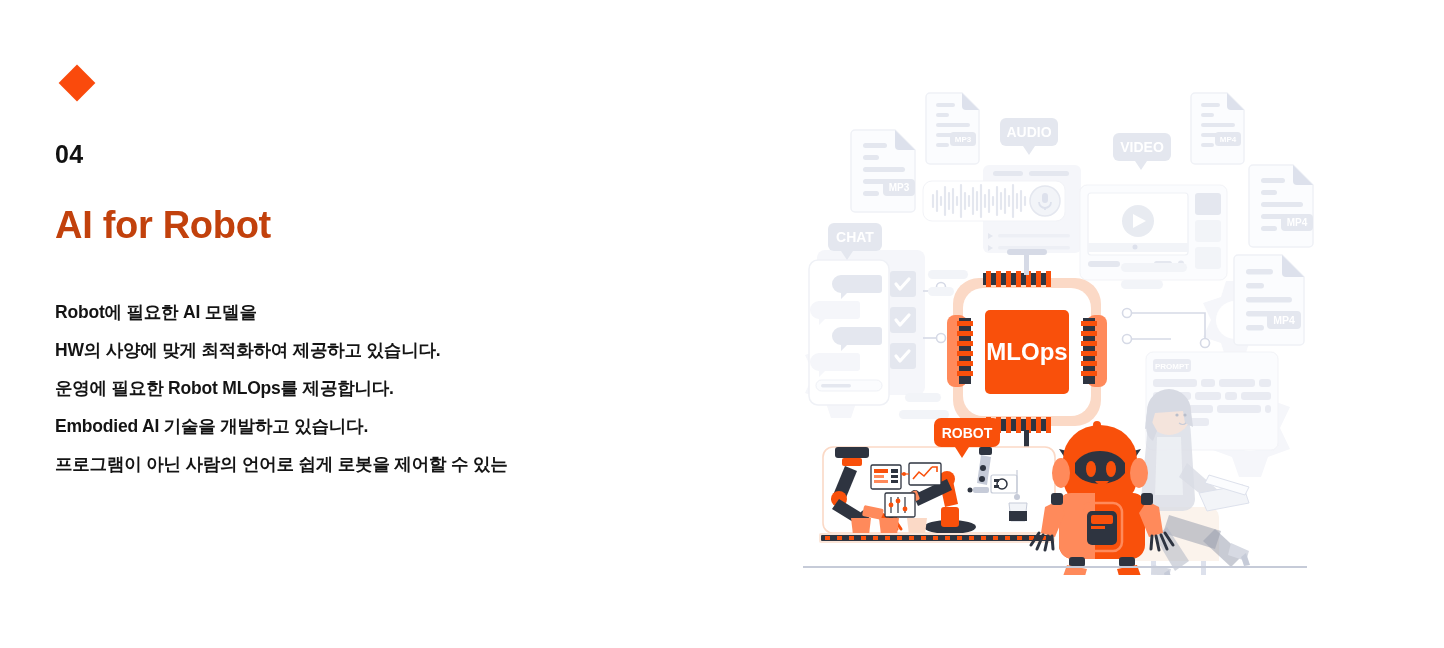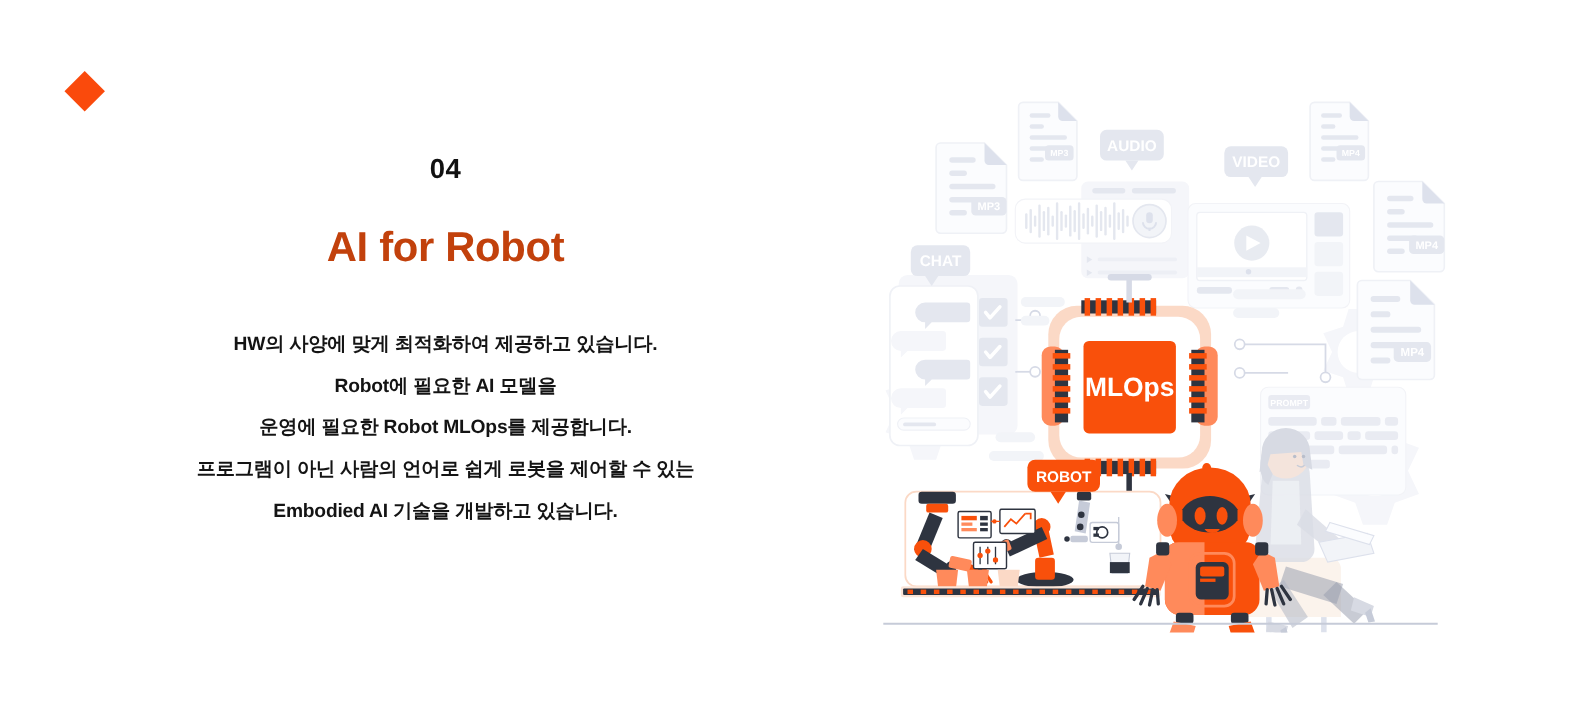--- a/index.html
+++ b/index.html
@@ -10,21 +10,20 @@
     color:#111111;
     position:relative;
     overflow:hidden;
   }
 
   
   #left-column {
     position:absolute;
     left:55px; top:70px;
     width:700px;
-    text-align:center;
   }
   #diamond-icon {
     width:26px; height:26px;
     background:#FA4A0C;
     transform:rotate(45deg);
     margin-left:9px;
     margin-bottom:46px;
   }
   #section-number {
     font-size:25px;
@@ -64,25 +63,25 @@
 
 <div id="left-column">
 
   <div id="diamond-icon"></div>
 
   <div id="section-number">04</div>
 
   <h1 id="page-title">AI for Robot</h1>
 
   <div id="description">
+    <div class="desc-line">Robot에 필요한 AI 모델을</div>
     <div class="desc-line">HW의 사양에 맞게 최적화하여 제공하고 있습니다.</div>
-    <div class="desc-line">Robot에 필요한 AI 모델을</div>
     <div class="desc-line">운영에 필요한 Robot MLOps를 제공합니다.</div>
+    <div class="desc-line">Embodied AI 기술을 개발하고 있습니다.</div>
     <div class="desc-line">프로그램이 아닌 사람의 언어로 쉽게 로봇을 제어할 수 있는</div>
-    <div class="desc-line">Embodied AI 기술을 개발하고 있습니다.</div>
   </div>
 
 </div>
 
 <div id="illustration">
 <svg viewBox="0 0 520 500" xmlns="http://www.w3.org/2000/svg">
 
   <g fill="#F5F6FA">
     <path d="M30 190 l14 -5 4 -12 14 0 4 12 14 5 -6 13 6 13 -14 5 -4 12 -14 0 -4 -12 -14 -5 6 -13z"></path>
     <circle cx="58" cy="203" r="15" fill="#FFFFFF"></circle>

